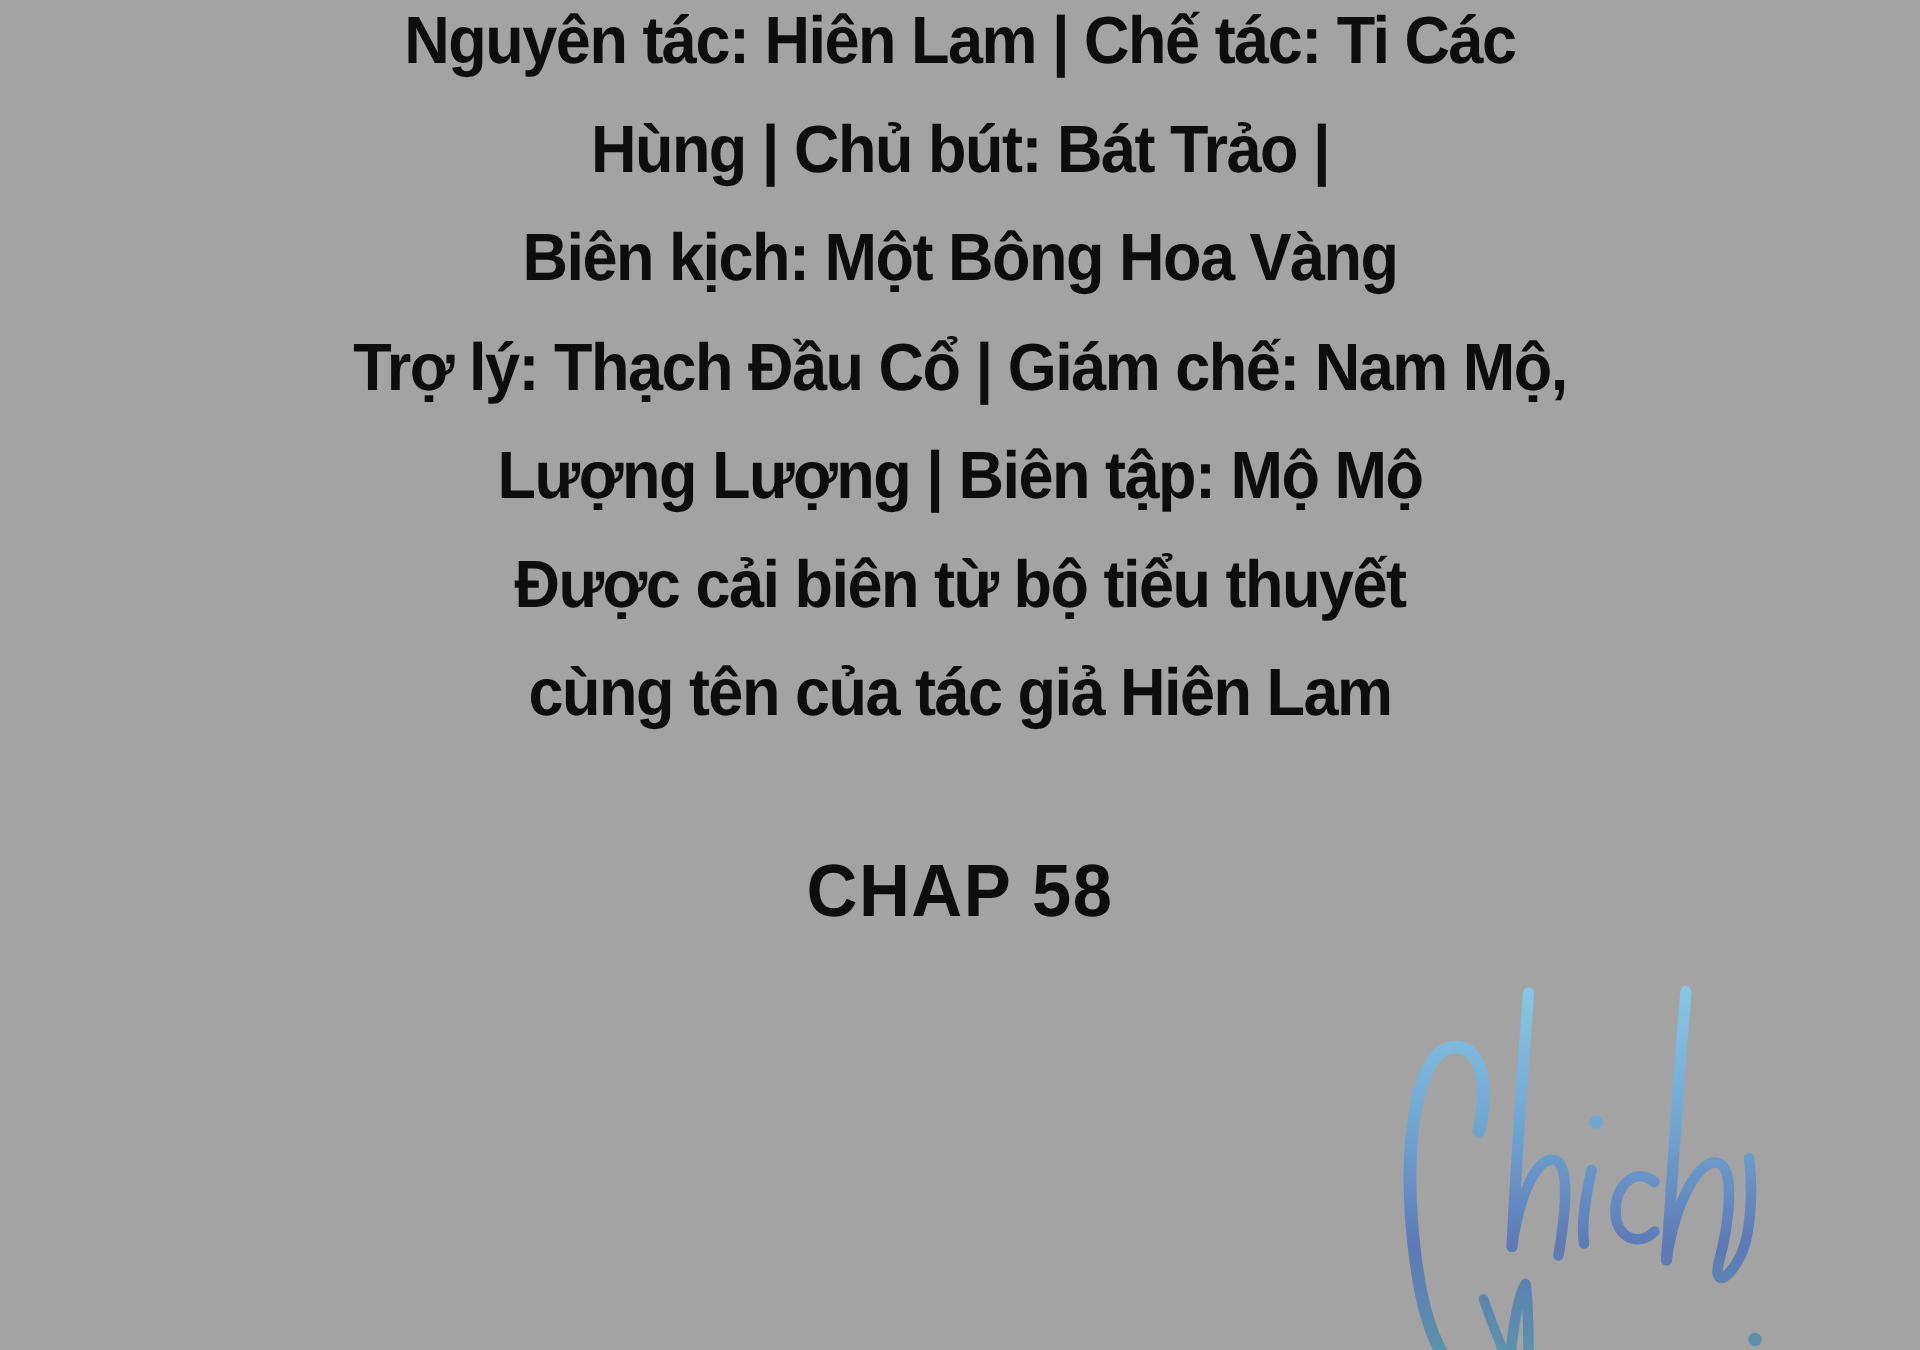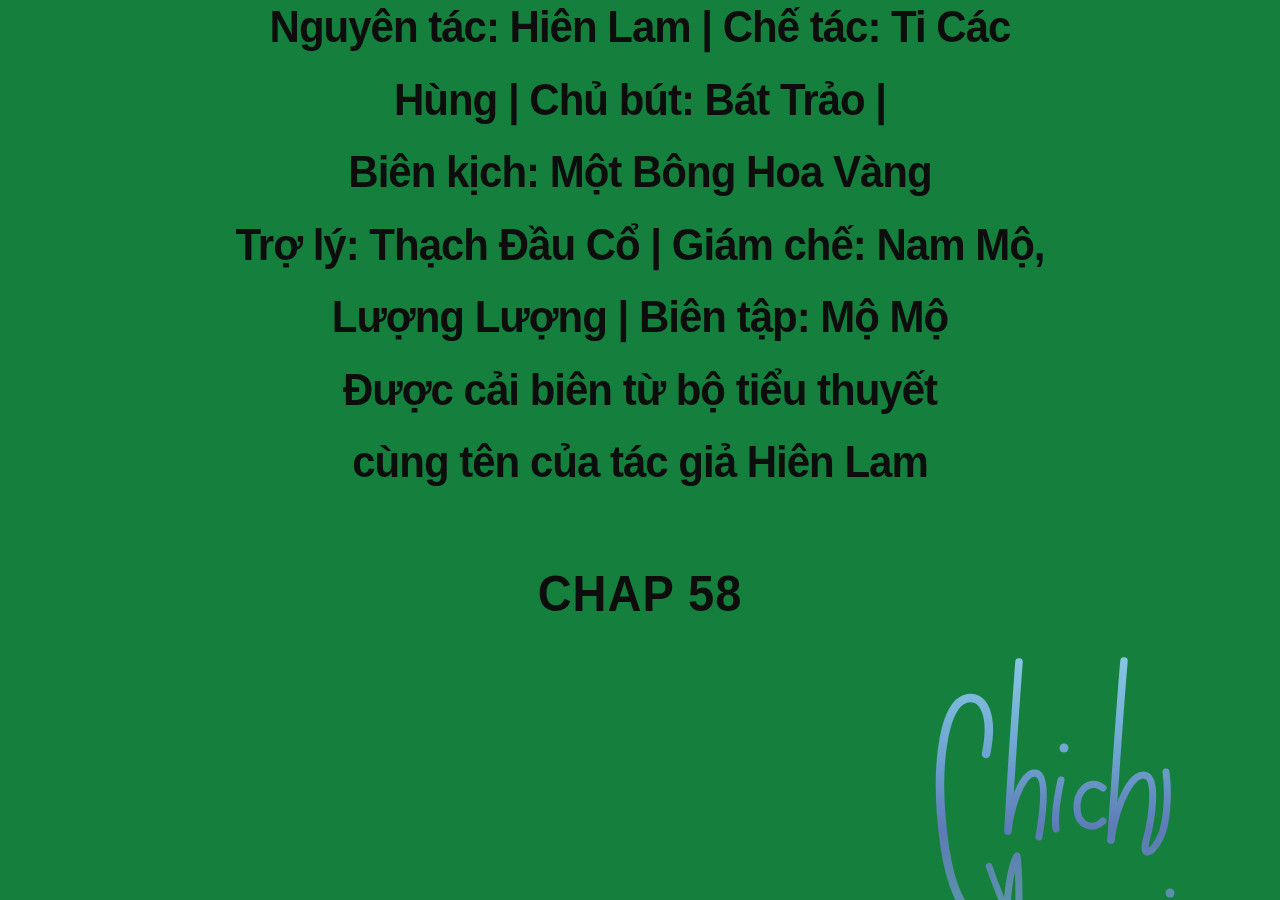--- a/index.html
+++ b/index.html
@@ -8,21 +8,21 @@
     width: 1280px;
     height: 900px;
     overflow: hidden;
     background: #ffffff;
     font-family: "Liberation Sans", sans-serif;
   }
   .page {
     position: relative;
     width: 1280px;
     height: 900px;
-    background: #15803d;
+    background: #a3a3a3;
   }
   .credits {
     position: absolute;
     top: -9px;
     left: 0;
     width: 1280px;
     text-align: center;
     color: #0d0d0d;
     font-weight: 700;
     font-size: 42px;

